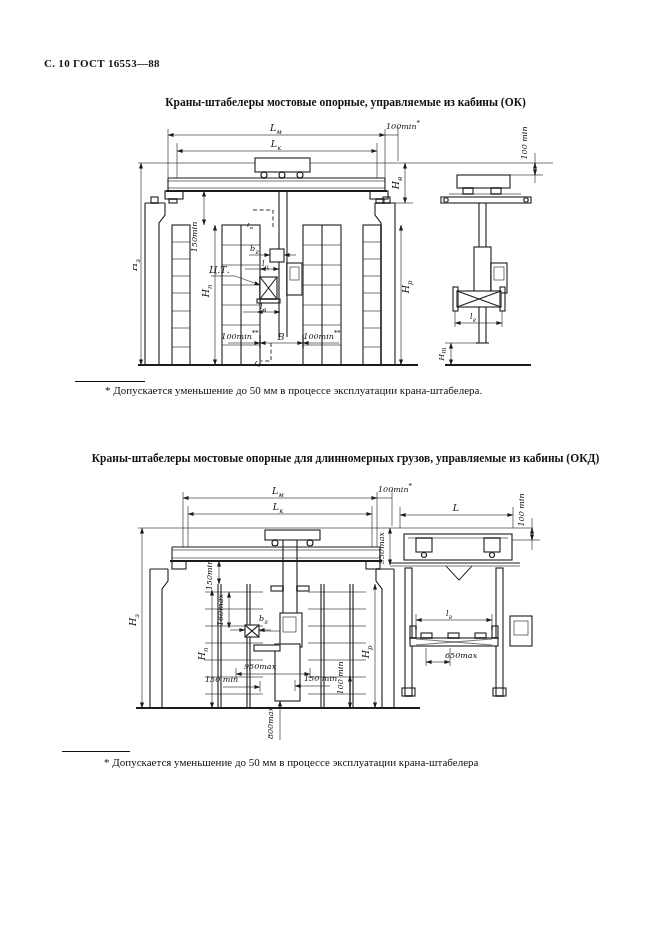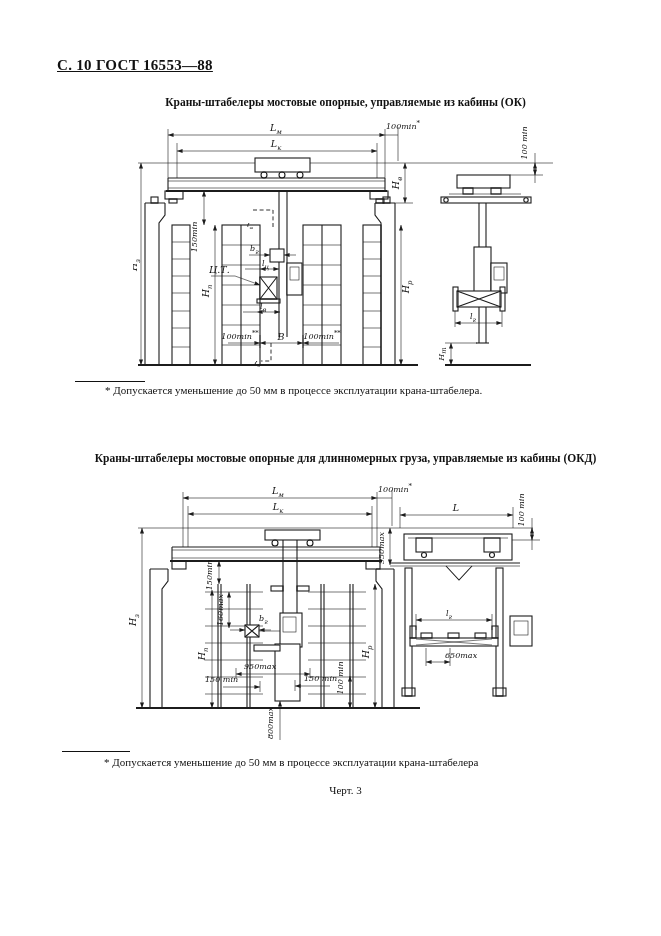--- a/index.html
+++ b/index.html
@@ -1,18 +1,18 @@
 <!DOCTYPE html>
 <html><head>
 <meta charset="utf-8">
 <style>
   html,body { margin:0; padding:0; background:#e8e8e8; }
   .page { position:relative; width:661px; height:936px; background:#ffffff; overflow:hidden;
           font-family:"Liberation Serif", serif; color:#111; }
-  .hdr { position:absolute; left:57px; top:57px; font-weight:bold; font-size:15px; letter-spacing:.3px;text-decoration:underline; }
+  .hdr { position:absolute; left:44px; top:57px; font-weight:bold; font-size:11px; letter-spacing:.3px; }
   .ttl { position:absolute; left:30px; width:631px; text-align:center; font-weight:bold; font-size:11.5px; }
   #t1 { top:96px; }
   #t2 { top:452px; }
   .figwrap { position:absolute;text-align:center; }
   .rule { position:absolute; height:1.2px; background:#111; }
   .fn { position:absolute; font-size:11px; white-space:nowrap; }
   .cap { position:absolute; left:30px; width:631px; text-align:center; font-size:11px; }
   
   svg { display:block; }
   .ln  { stroke:#1c1c1c; stroke-width:1.1; fill:none; }
@@ -219,21 +219,21 @@
       <line class="dim" x1="318" y1="228" x2="318" y2="250" marker-start="url(#a1)" marker-end="url(#a1)"></line>
       <text class="ds mid" transform="translate(311,239) rotate(-90)"><tspan>Н</tspan><tspan class="sb" dy="2">т</tspan></text>
       <line class="hv" x1="312" y1="250" x2="398" y2="250"></line>
     </g>
   </svg>
   </div>
 
   <div class="rule" style="left:75px; top:381px; width:70px;"></div>
   <div class="fn" style="left:105px; top:384px;">* Допускается уменьшение до 50 мм в процессе эксплуатации крана-штабелера.</div>
 
-  <div class="ttl" id="t2">Краны-штабелеры мостовые опорные для длинномерных груза, управляемые из кабины (ОКД)</div>
+  <div class="ttl" id="t2">Краны-штабелеры мостовые опорные для длинномерных грузов, управляемые из кабины (ОКД)</div>
 
   <div class="figwrap" style="left:128px; top:480px;">
   <svg width="440" height="268" viewBox="0 0 440 268">
     <defs>
       <marker id="a2" viewBox="0 0 10 10" refX="9.3" refY="5" markerWidth="10" markerHeight="10" orient="auto-start-reverse">
         <path d="M0,1.6 L9.5,5 L0,8.4 z" fill="#1c1c1c"></path>
       </marker>
     </defs>
 
     <g>
@@ -400,15 +400,14 @@
       <g>
         <rect class="ln fw" x="382" y="136" width="22" height="30"></rect>
         <rect class="dim" x="386" y="141" width="14" height="14"></rect>
       </g>
     </g>
   </svg>
   </div>
 
   <div class="rule" style="left:62px; top:751px; width:68px;"></div>
   <div class="fn" style="left:104px; top:756px;">* Допускается уменьшение до 50 мм в процессе эксплуатации крана-штабелера</div>
-  <div class="cap" style="top:784px;">Черт. 3</div>
 
 </div>
 
 </body></html>

